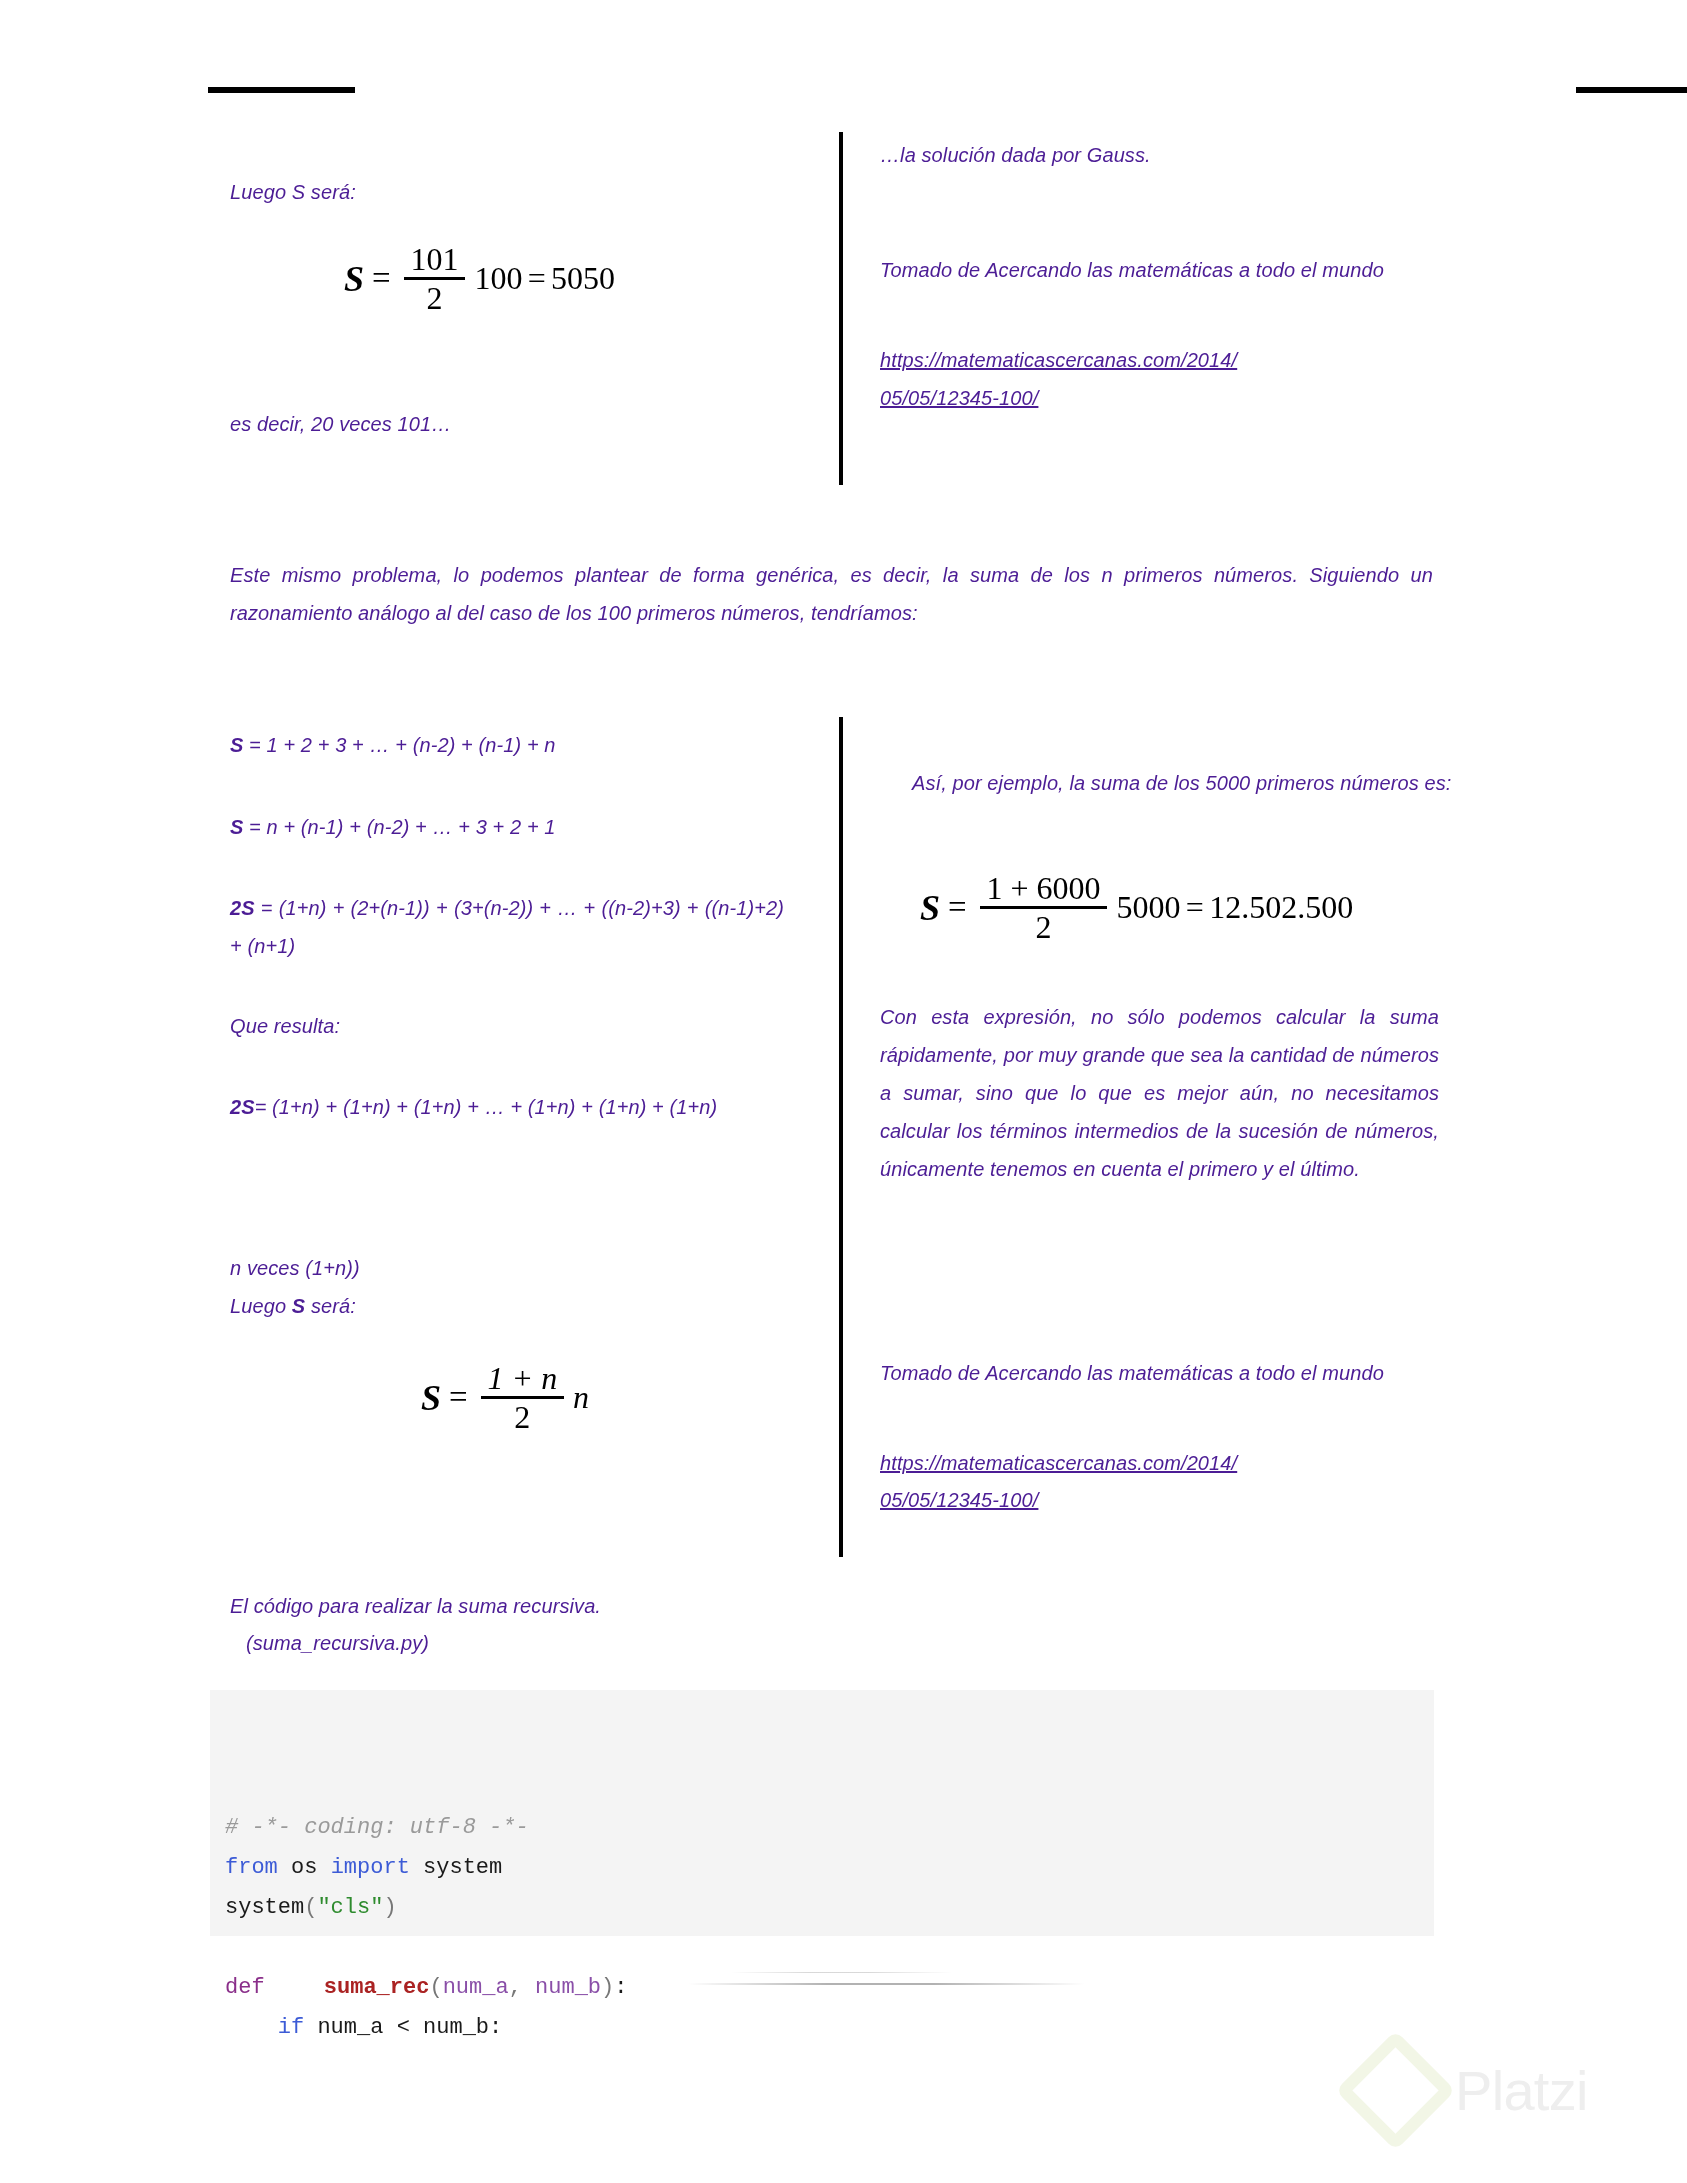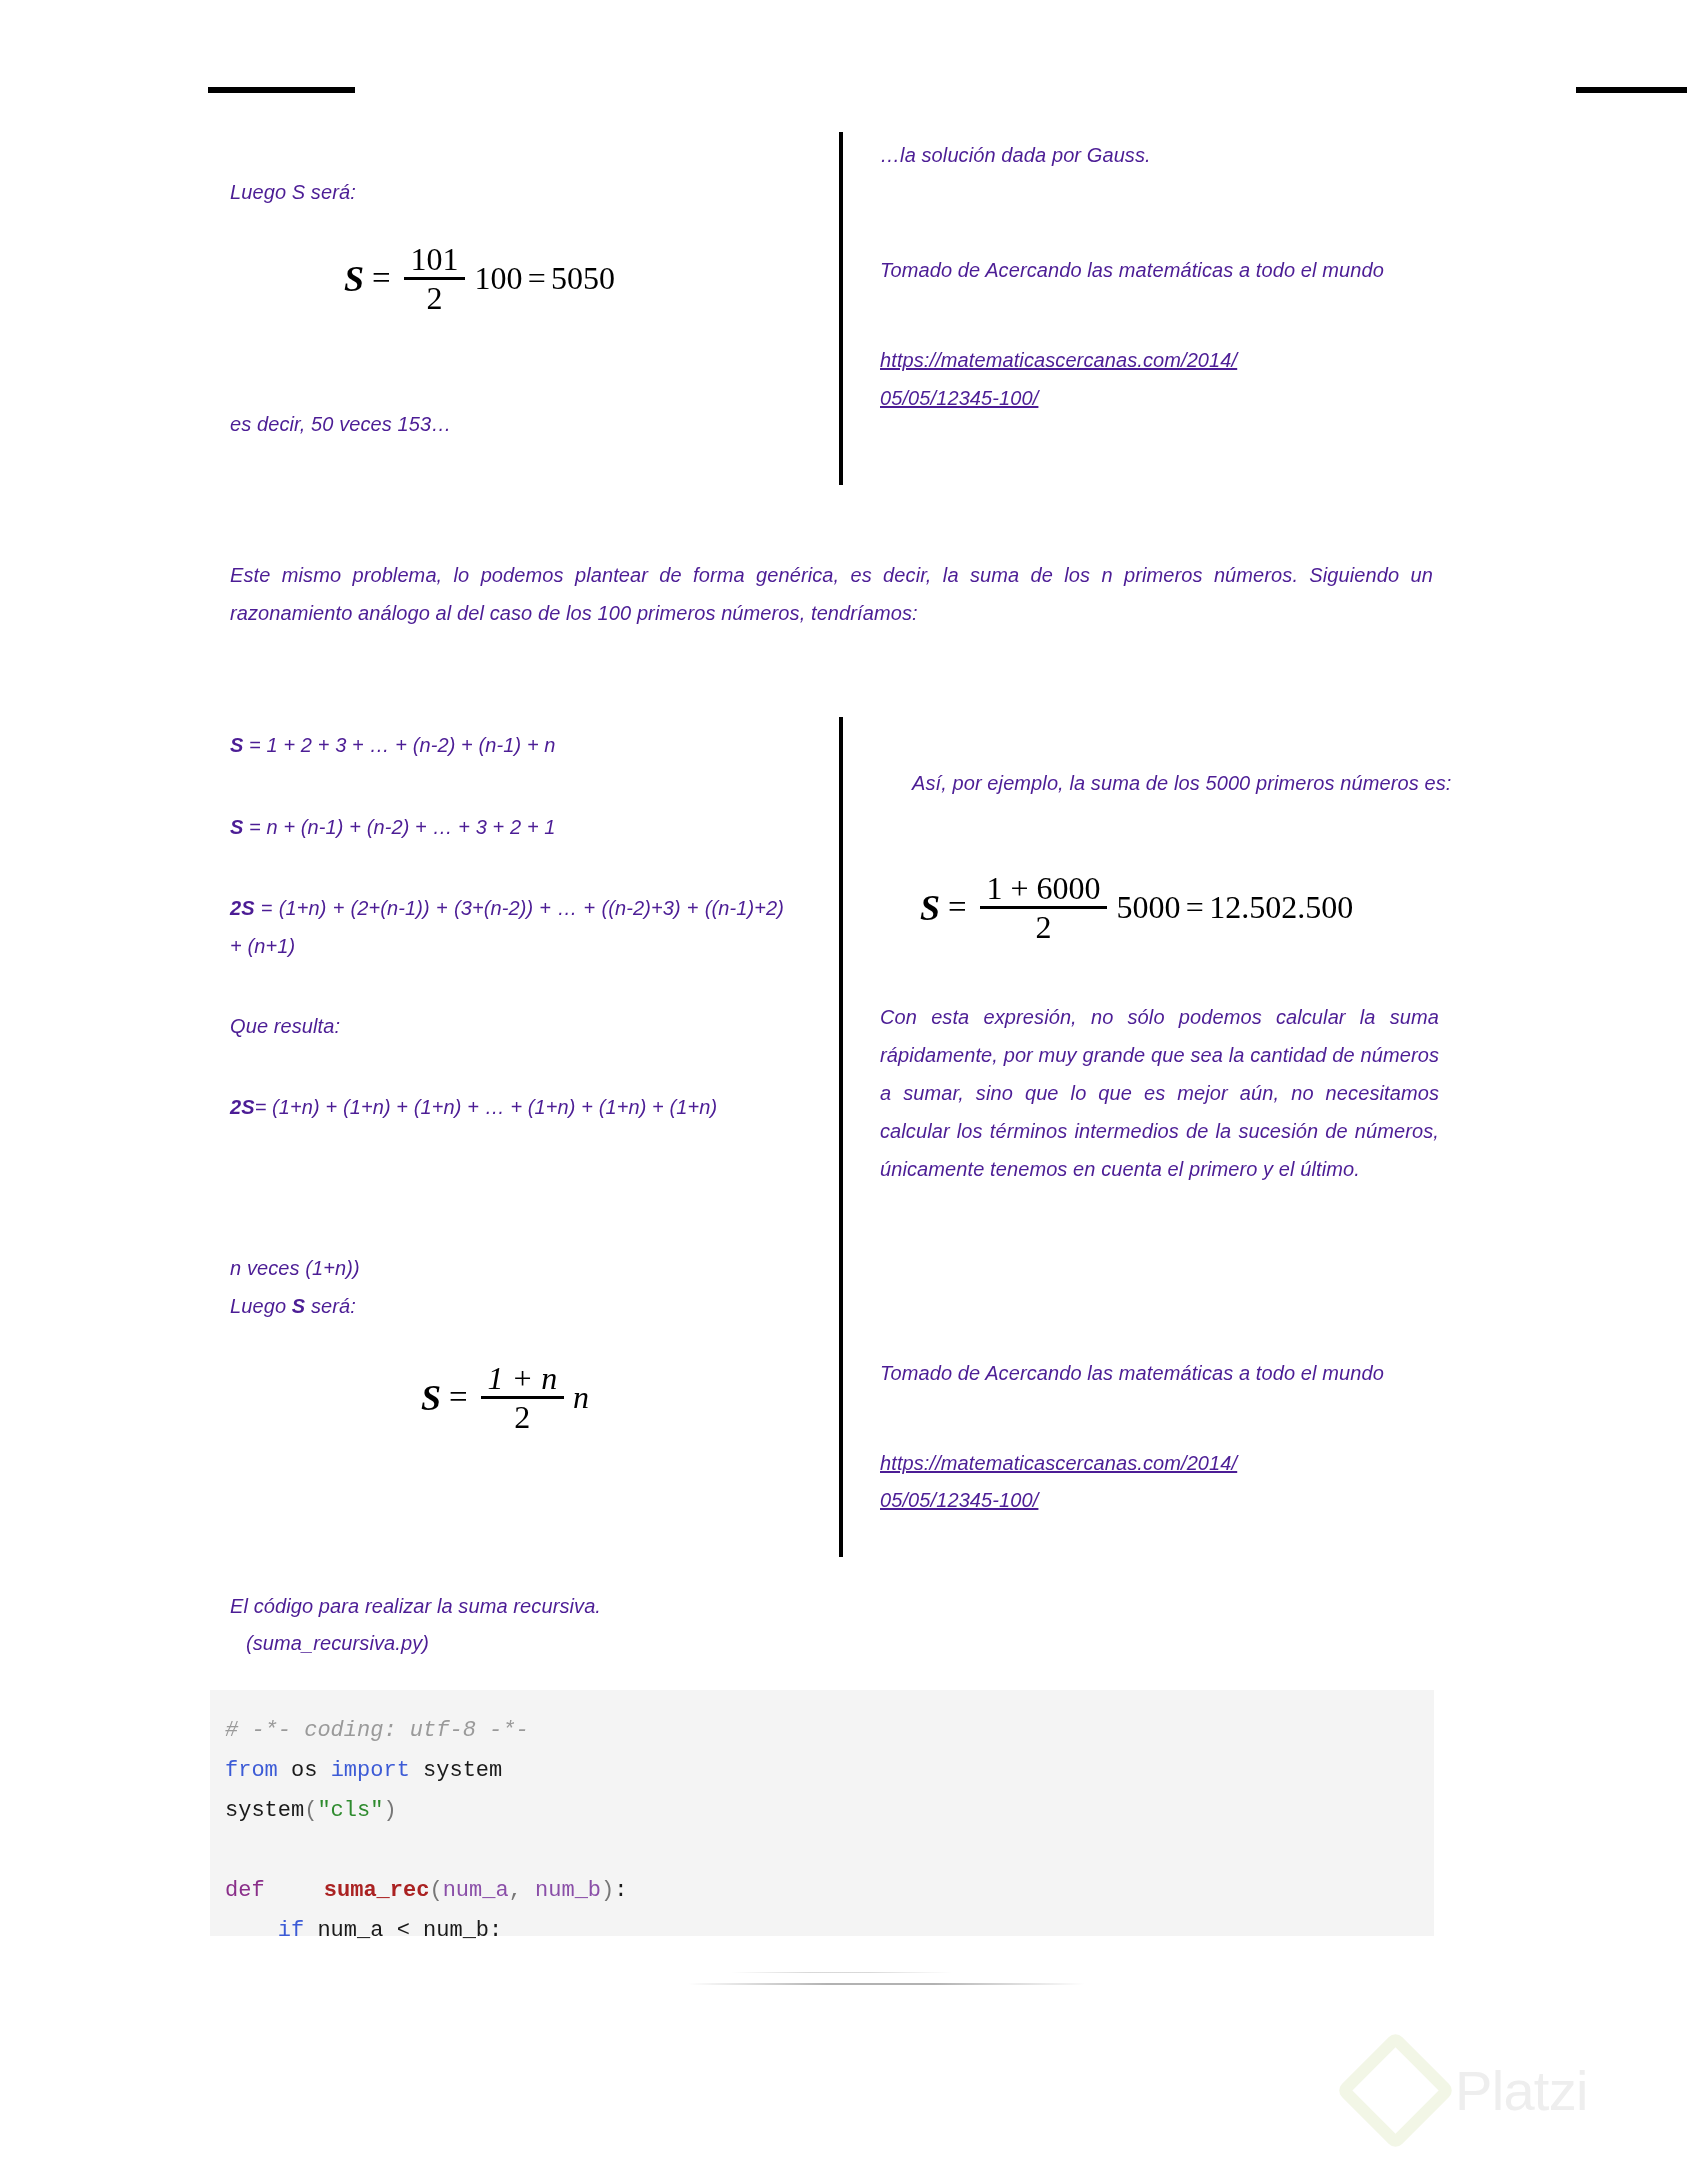--- a/index.html
+++ b/index.html
@@ -104,21 +104,21 @@
     position: absolute;
     left: 210px;
     top: 1690px;
     width: 1224px;
     height: 246px;
     background: #f4f4f4;
   }
   #code-text {
     position: absolute;
     left: 225px;
-    top: 1711px;
+    top: 1808px;
     font-family: "Liberation Mono", monospace;
     font-size: 22px;
     line-height: 40px;
     white-space: pre;
     color: #1a1a1a;
   }
   .c-comment { color: #9a9a9a; font-style: italic; }
   .c-kw      { color: #3c5bd6; }
   .c-kw2     { color: #8a2f8a; }
   .c-fn      { color: #aa2222; font-weight: 700; margin-left: 46px; }
@@ -176,21 +176,21 @@
   <span class="frac">
     <span class="num">101</span>
     <span class="bar"></span>
     <span class="den">2</span>
   </span>
   <span class="tail">100</span>
   <span class="tail">=</span>
   <span class="tail">5050</span>
 </div>
 
-<div class="txt" style="left:230px; top:405px; width:543px;">es decir, 50 veces 153…</div>
+<div class="txt" style="left:230px; top:405px; width:543px;">es decir, 20 veces 101…</div>
 
 <div class="txt" style="left:880px; top:136px; width:569px;">…la solución dada por Gauss.</div>
 
 <div class="txt" style="left:880px; top:251px; width:569px;">Tomado de Acercando las matemáticas a todo el mundo</div>
 
 <div class="txt" style="left:880px; top:341px; width:582px; text-decoration:underline;">https://matematicascercanas.com/2014/</div>
 
 <div class="txt" style="left:880px; top:379px; width:582px; text-decoration:underline;">05/05/12345-100/</div>
 
 <div class="txt just" style="left:230px; top:556px; width:1203px;">Este mismo problema, lo podemos plantear de forma genérica, es decir, la suma de los n primeros números. Siguiendo un razonamiento análogo al del caso de los 100 primeros números, tendríamos:</div>

